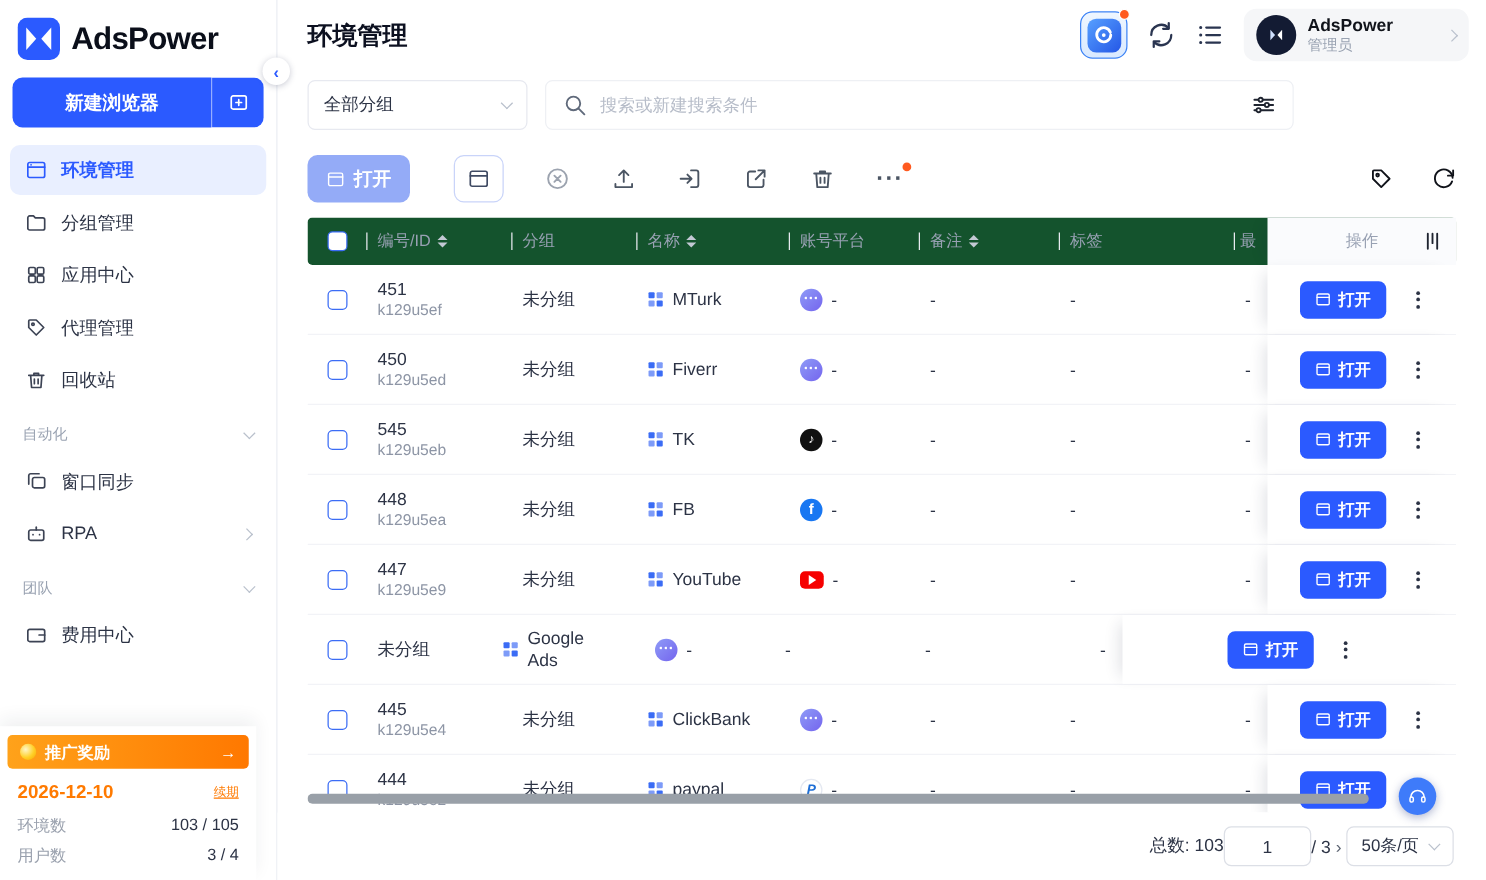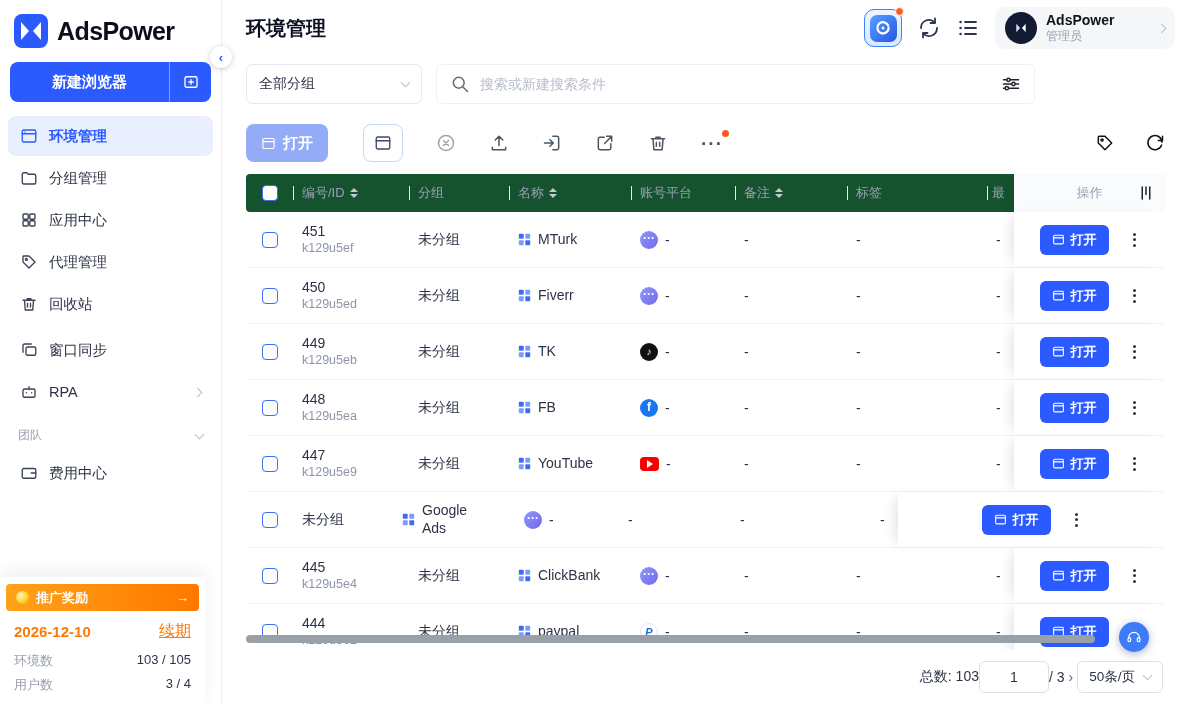--- a/index.html
+++ b/index.html
@@ -27,21 +27,21 @@
 .vchev{width:7px;height:7px;border-right:1.5px solid #b9c0cc;border-bottom:1.5px solid #b9c0cc;transform:rotate(45deg);margin-top:-3px}
 .rchev{width:7px;height:7px;border-right:1.5px solid #b9c0cc;border-bottom:1.5px solid #b9c0cc;transform:rotate(-45deg)}
 .collapse-toggle{position:absolute;top:46px;right:-11px;width:22px;height:22px;border-radius:50%;background:#fff;box-shadow:0 1px 5px rgba(30,40,80,.25);display:flex;align-items:center;justify-content:center;color:#2b5aff;font-size:13px;font-weight:700;cursor:pointer;z-index:30}
 
 .promo{position:absolute;left:0;right:16px;bottom:0;background:#fff;box-shadow:0 -6px 14px rgba(31,41,55,.07);padding:7px 0 8px;z-index:20}
 .ribbon{margin:0 6px;height:27px;border-radius:4px;background:linear-gradient(90deg,#ffa21a,#ff7800);display:flex;align-items:center;gap:7px;padding:0 10px;color:#fff;font-weight:700;font-size:13px;cursor:pointer}
 .medal{width:13px;height:13px;border-radius:50%;background:radial-gradient(circle at 35% 35%,#fff6c9,#ffd027 55%,#f5a300);flex-shrink:0}
 .ribbon .arrow{margin-left:auto;font-size:13px}
 .promo-date{display:flex;justify-content:space-between;align-items:center;padding:10px 14px 6px}
 .date{color:#ff7a00;font-weight:700;font-size:15px}
-.renew{color:#ff7a00;font-size:16px;text-decoration:underline;cursor:pointer}
+.renew{color:#ff7a00;font-size:10px;text-decoration:underline;cursor:pointer}
 .stat{display:flex;justify-content:space-between;padding:4px 14px 2px;font-size:13px}
 .stat .sl{color:#99a0ad}
 .stat .sv{color:#2c3345}
 
 .main{flex:1;display:flex;flex-direction:column;min-width:0;position:relative}
 .topbar{display:flex;align-items:center;height:56px;padding:0 14px 0 24px}
 .page-title{font-size:20px;font-weight:700;color:#0c1020}
 .top-actions{margin-left:auto;display:flex;align-items:center;gap:15px}
 .appbtn{width:38px;height:38px;border:1.5px solid #3b82f6;border-radius:10px;background:linear-gradient(180deg,#eef6ff,#d9e9ff);display:flex;align-items:center;justify-content:center;position:relative;cursor:pointer}
 .appbtn .inner{width:27px;height:27px;border-radius:7px;background:linear-gradient(135deg,#57a0ff,#2457e6);display:flex;align-items:center;justify-content:center}
@@ -182,20 +182,24 @@
       </div>
       <div class="mi">
         <svg class="ic" viewBox="0 0 24 24">
             <path d="M4 7h16M9.5 7V5h5v2M6 7l1 13h10l1-13"></path>
             <path d="M10 11v5M14 11v5"></path>
           </svg>
         <span>回收站</span>
       </div>
     </nav>
 
+    <div class="sec">
+      <span>自动化</span>
+      <span class="vchev"></span>
+    </div>
     <nav class="menu">
       <div class="mi">
         <svg class="ic" viewBox="0 0 24 24">
             <rect x="8" y="8" width="13" height="11" rx="2"></rect>
             <path d="M4 15V6a2 2 0 0 1 2-2h9"></path>
           </svg>
         <span>窗口同步</span>
       </div>
       <div class="mi">
         <svg class="ic" viewBox="0 0 24 24">
@@ -506,21 +510,21 @@
                 <i></i>
               </span>
     </div>
   </div>
 
   <div class="trow">
     <div class="cell c-check">
               <span class="cbx"></span>
             </div>
     <div class="cell c-id">
-      <span class="id-main">449</span>
+      <span class="id-main">545</span>
       <span class="id-code">k129u5eb</span>
     </div>
     <div class="cell c-group">未分组</div>
     <div class="cell c-name">
       <span class="name-ic">
         <svg width="13" height="13" viewBox="0 0 16 16">
                   <rect x="1" y="1" width="6" height="6" rx="1" fill="#3b6cf5"></rect>
                   <rect x="9" y="1" width="6" height="6" rx="1" fill="#7d9bf8"></rect>
                   <rect x="1" y="9" width="6" height="6" rx="1" fill="#7d9bf8"></rect>
                   <rect x="9" y="9" width="6" height="6" rx="1" fill="#3b6cf5"></rect>

